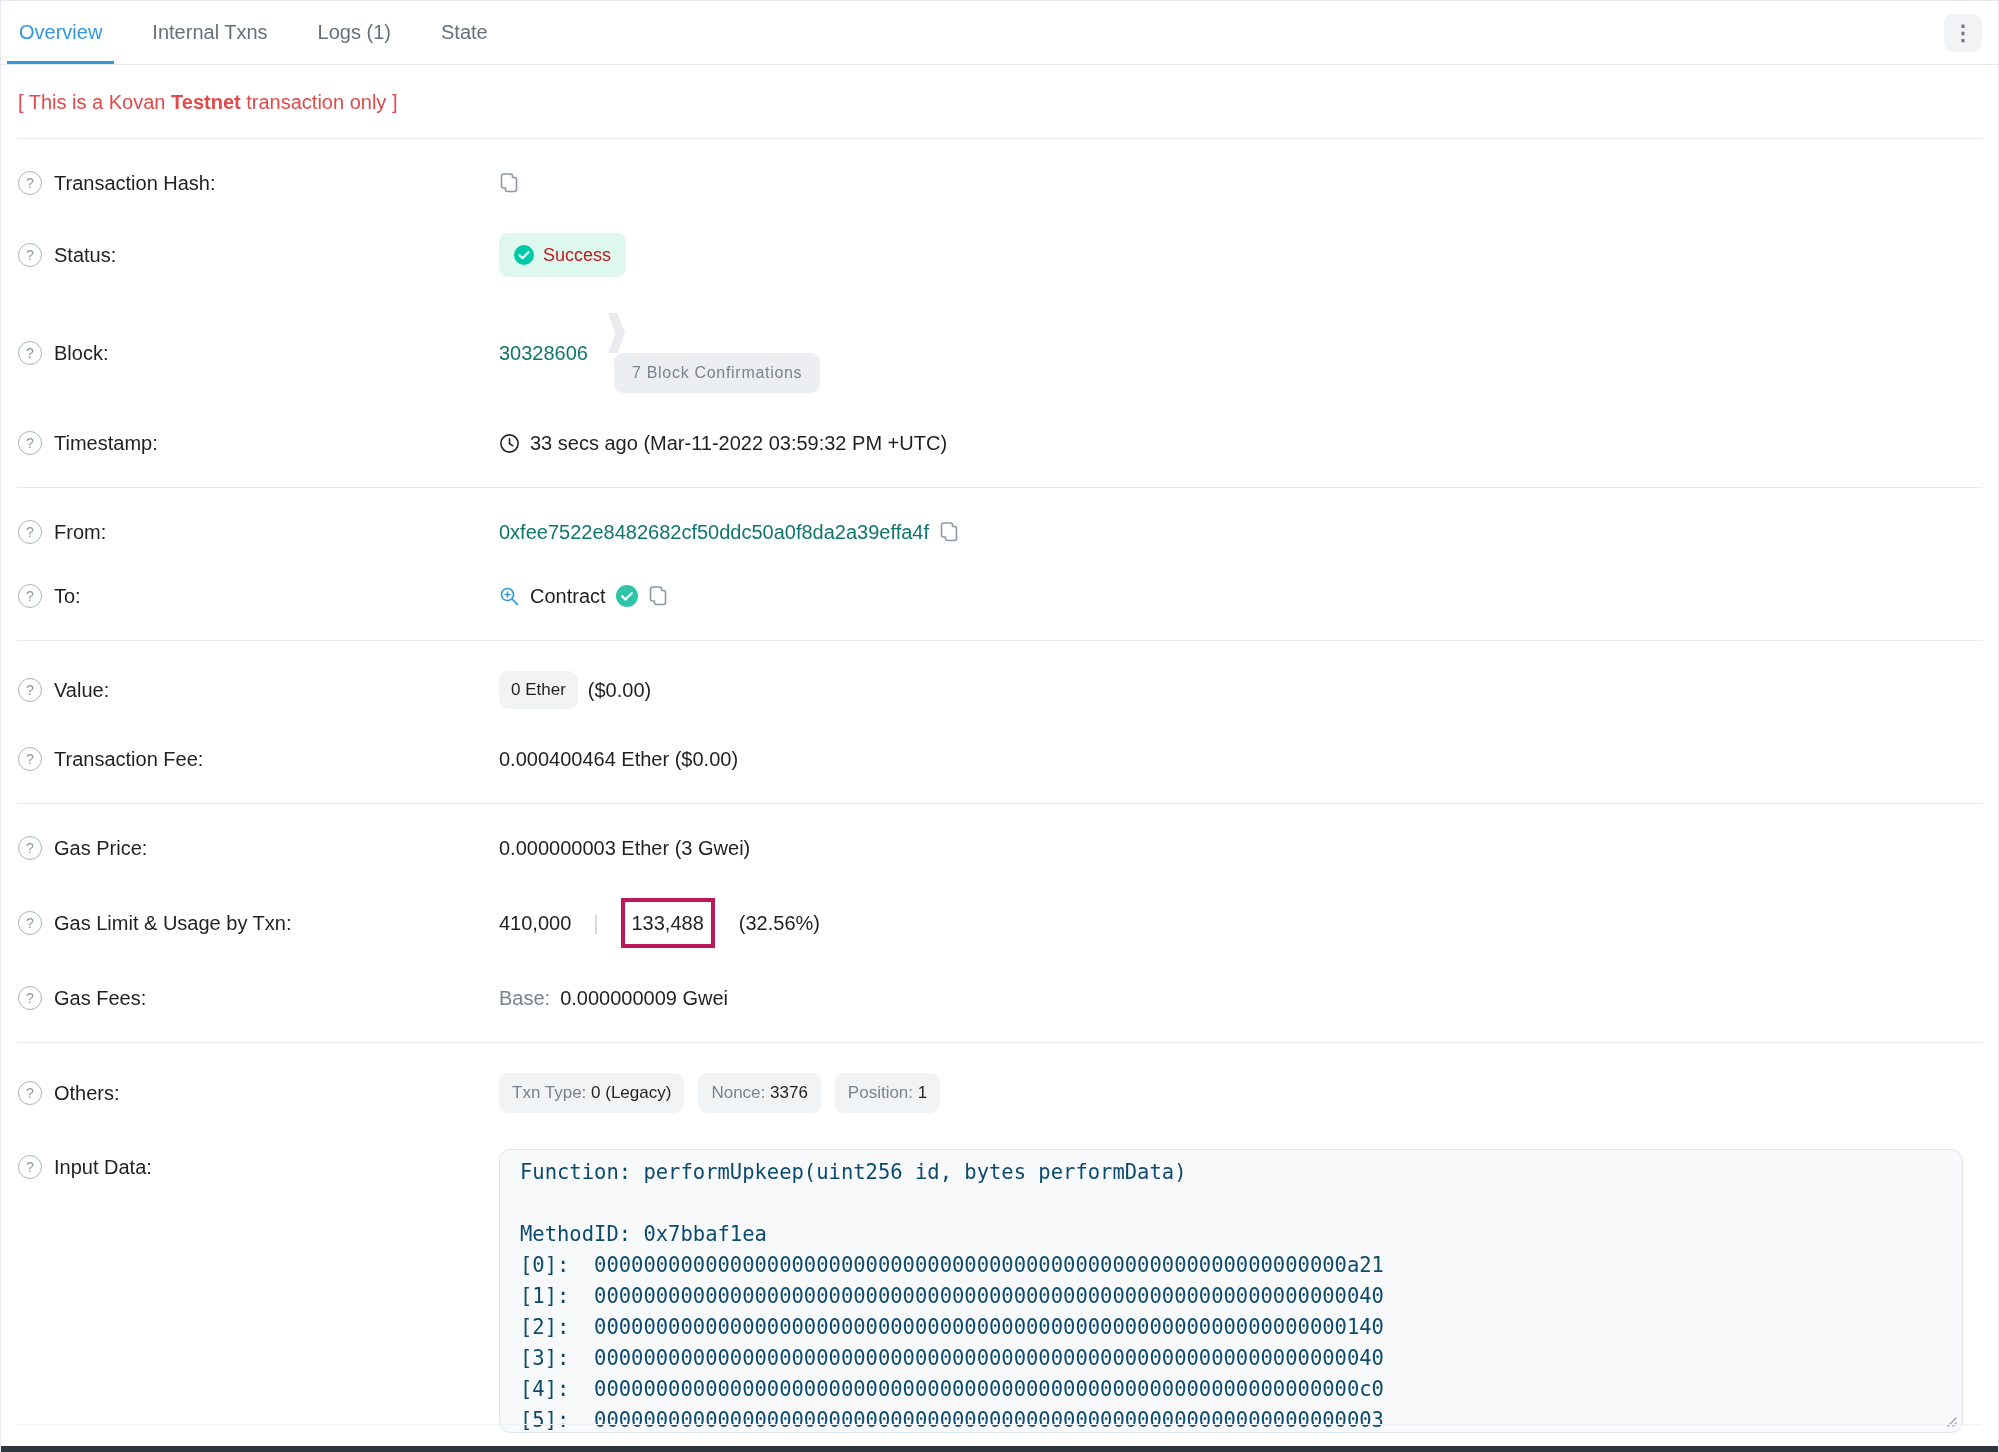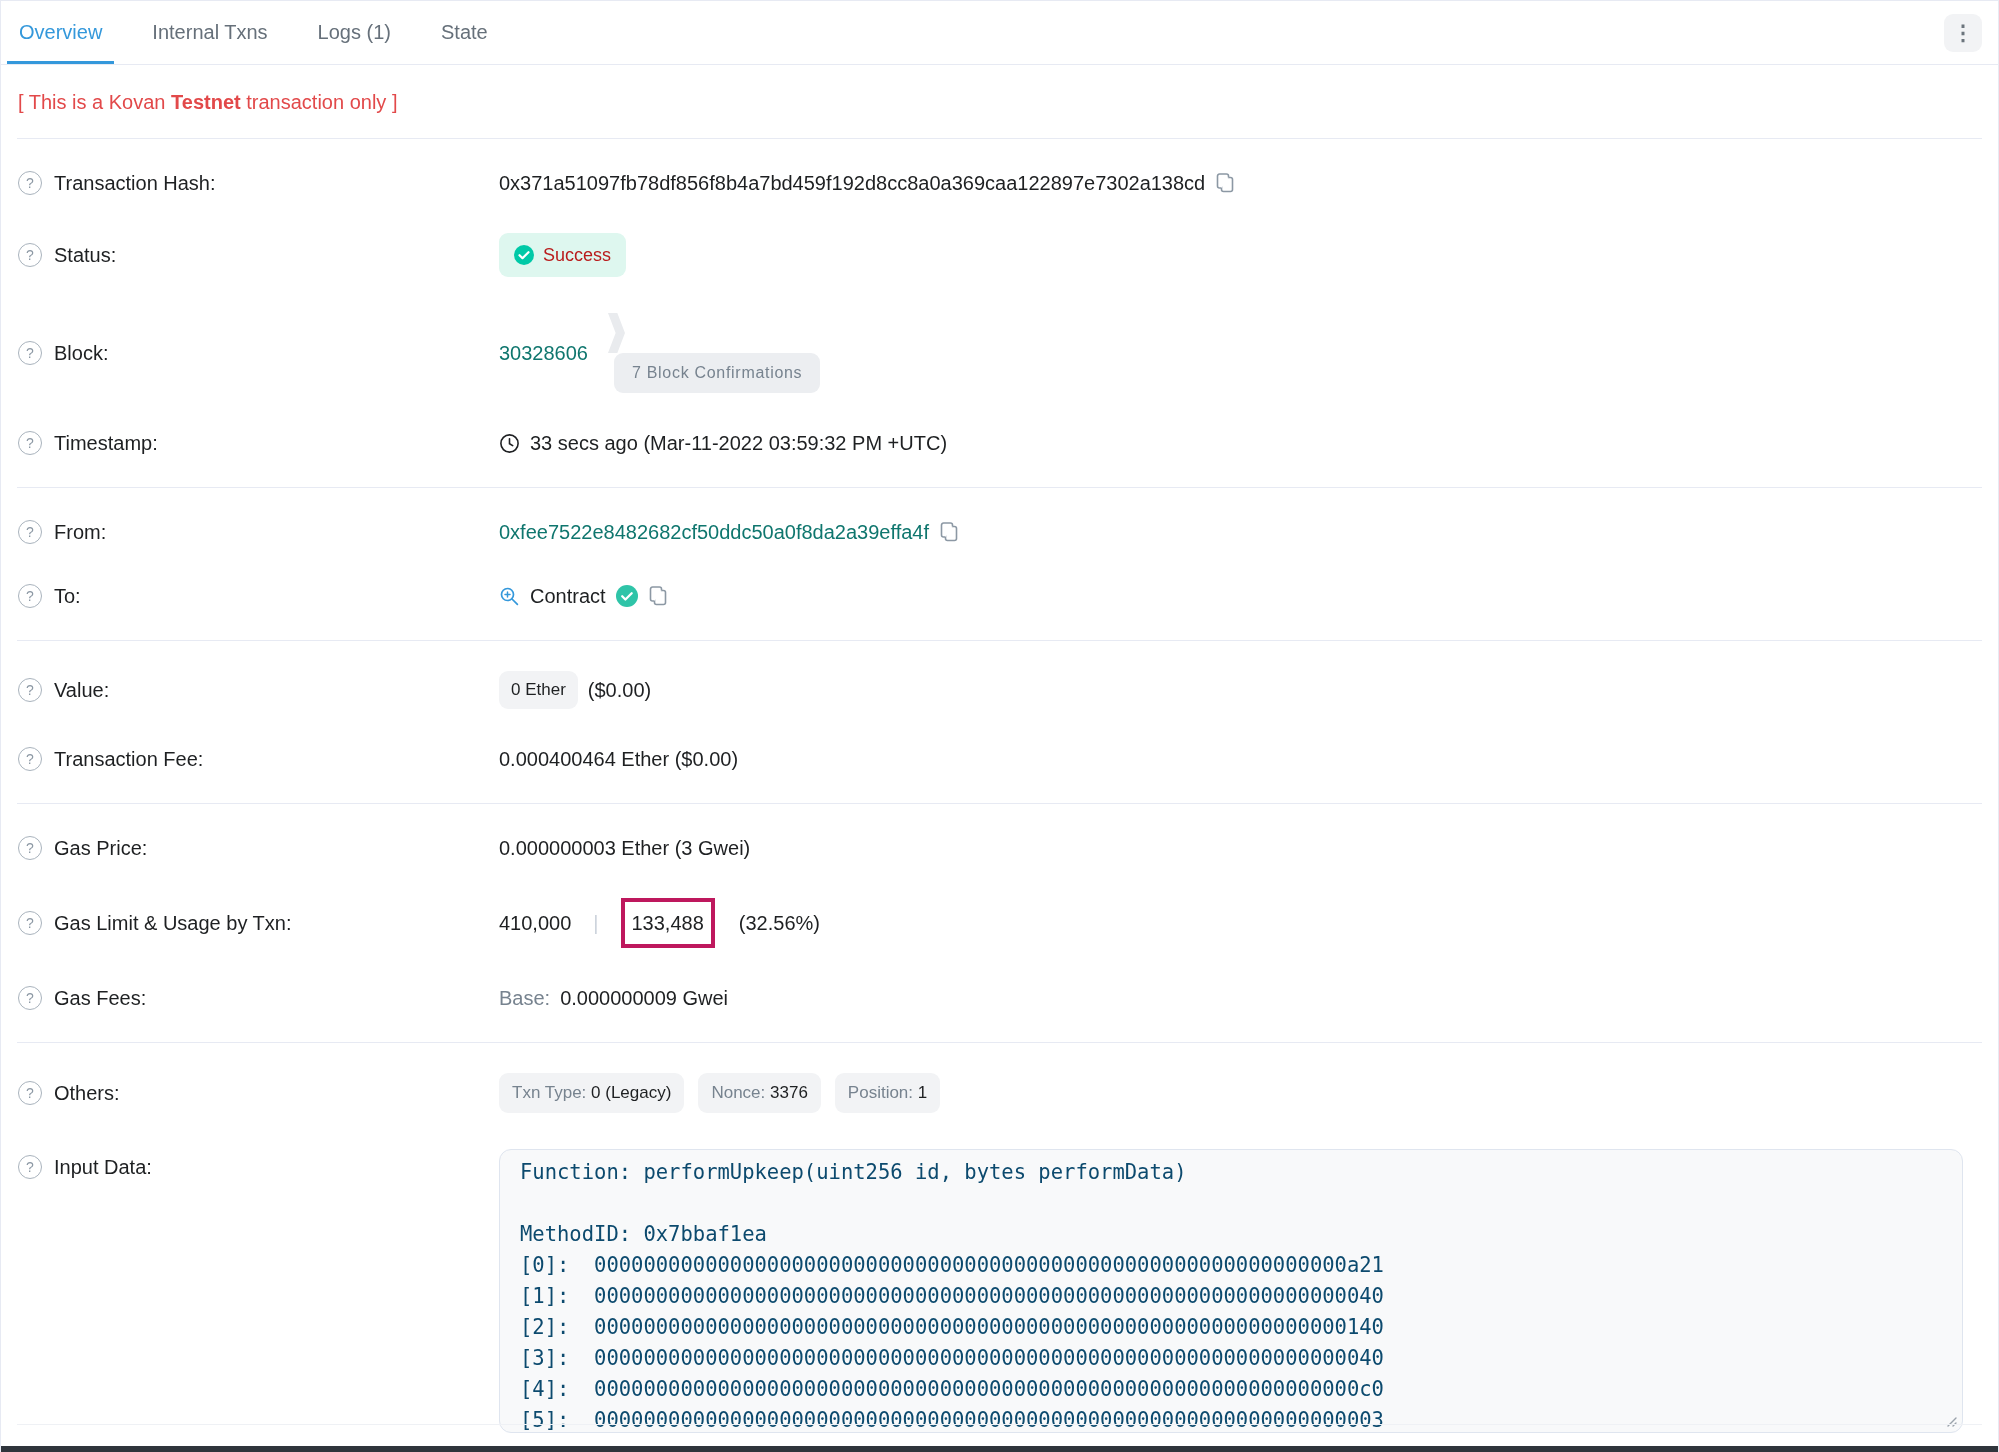--- a/index.html
+++ b/index.html
@@ -85,21 +85,20 @@
 
   <div class="divider"></div>
 
   <div class="section">
     <div class="row">
       <div class="label-col">
         <span class="q">?</span>
         <span>Transaction Hash:</span>
       </div>
       <div class="value-col">
-        <span class="nowrap">0x371a51097fb78df856f8b4a7bd459f192d8cc8a0a369caa122897e7302a138cd</span>
         <button class="iconbtn">
           <svg width="20" height="22" viewBox="0 0 20 22" fill="none">
             <rect x="6.5" y="5.5" width="11" height="14" rx="2" stroke="#8c98a4" stroke-width="1.6"></rect>
             <path d="M13.5 5.5V4a2 2 0 0 0-2-2H4.5a2 2 0 0 0-2 2v10a2 2 0 0 0 2 2h2" stroke="#8c98a4" stroke-width="1.6" fill="#fff"></path>
           </svg>
         </button>
       </div>
     </div>
 
     <div class="row">

